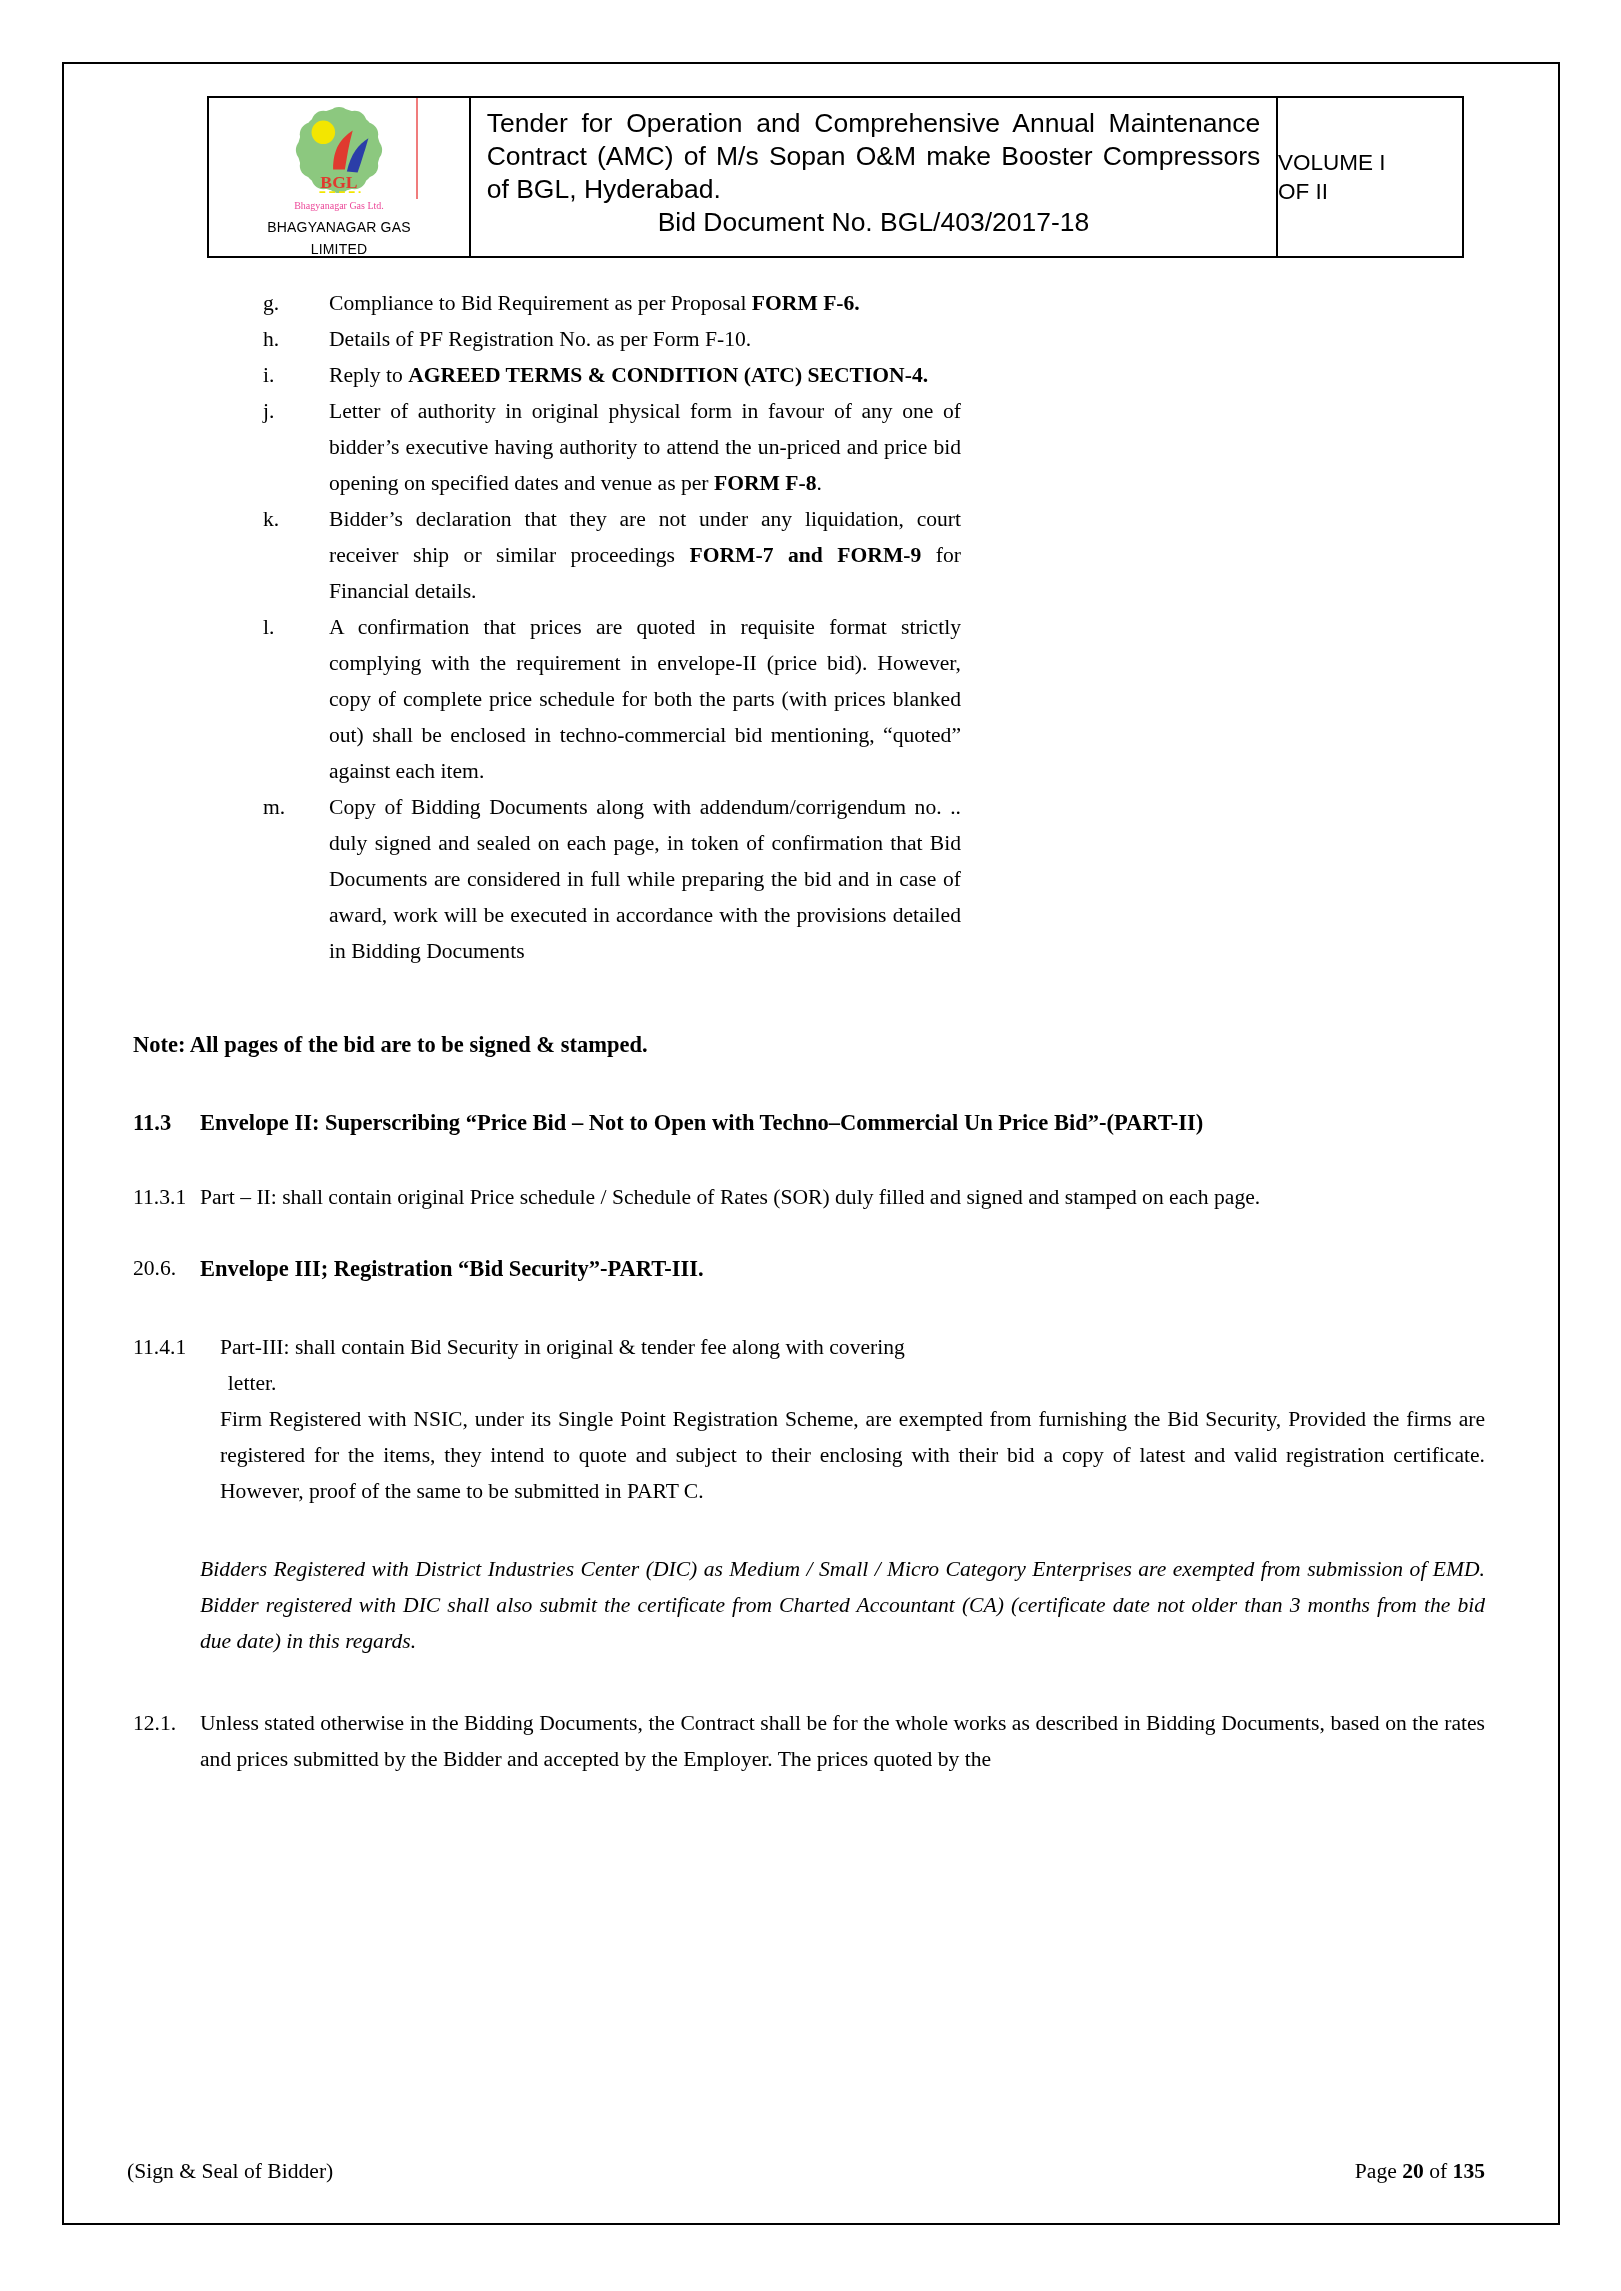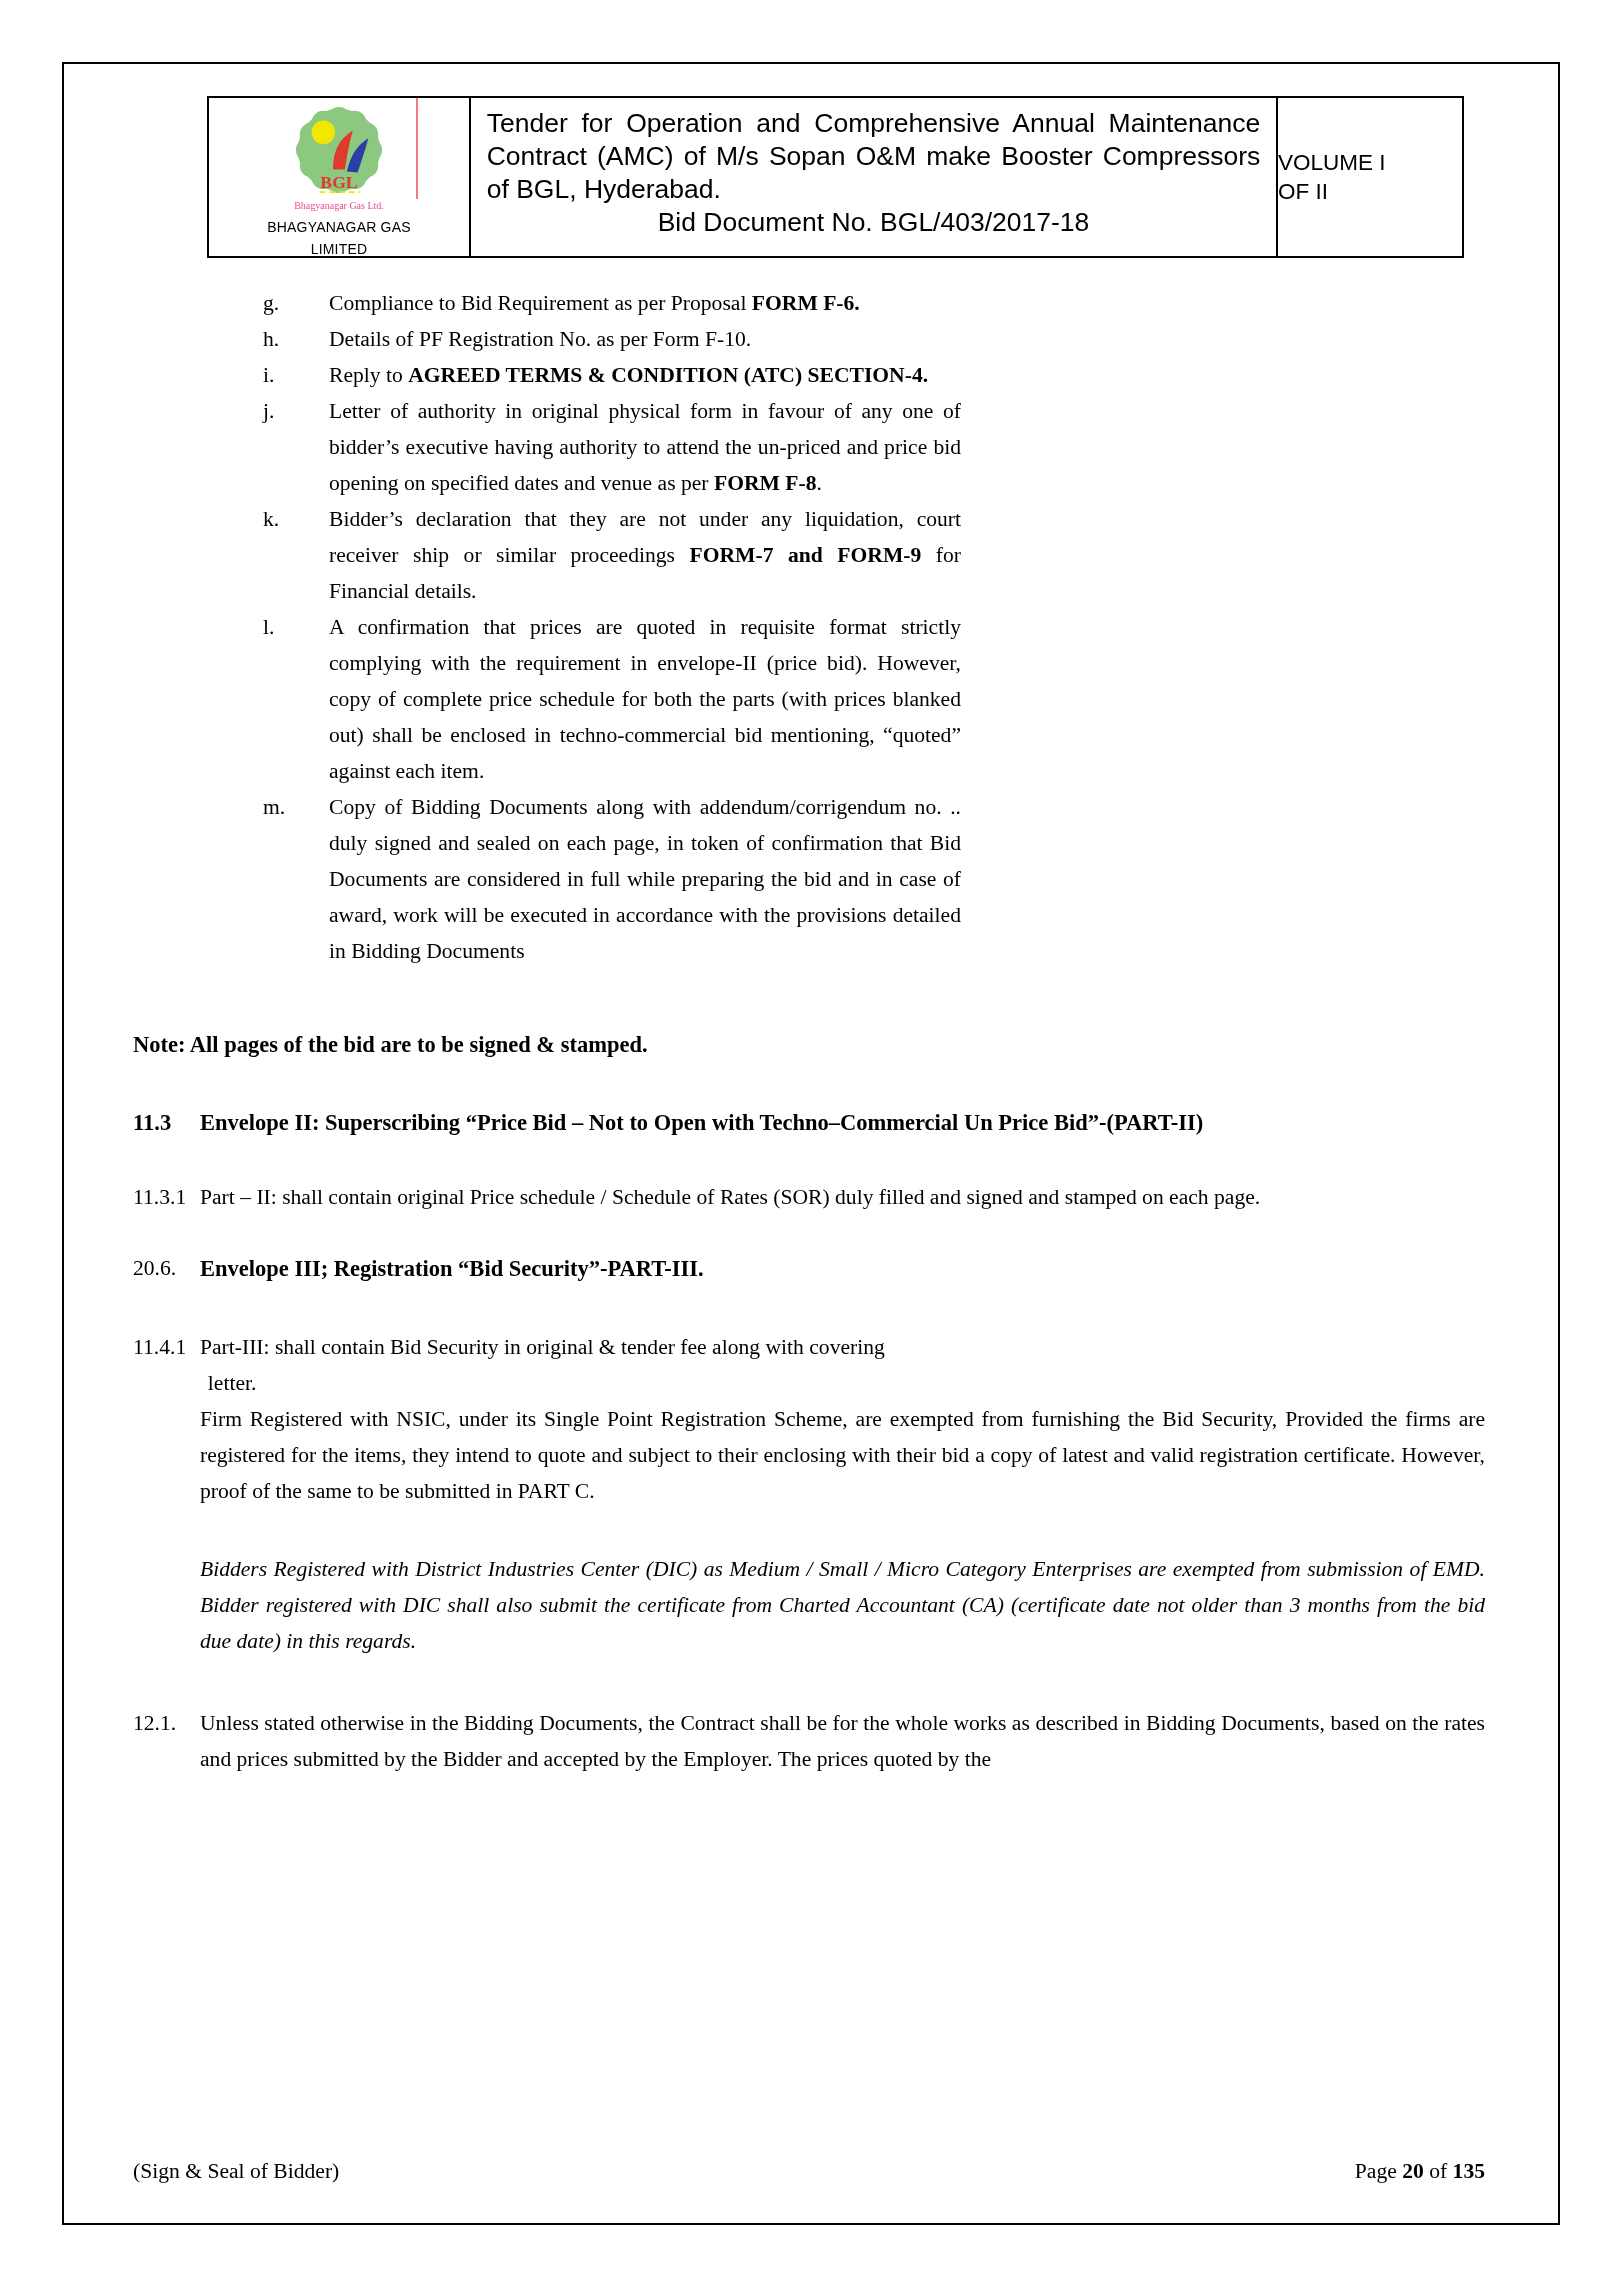--- a/index.html
+++ b/index.html
@@ -72,32 +72,32 @@
 
   .sect { display:flex; }
   .num  { width:67px; flex-shrink:0; }
   .sbody { flex:1; }
   .just { text-align:justify; }
   .hb { font-size:22.5px; line-height:39px; font-weight:bold; }
 
   .s11-3   { margin-top:39px;justify-content:center; }
   .s11-3-1 { margin-top:37px; }
   .s11-4   { margin-top:34px; }
-  .s11-4-1 { margin-top:41px; }
+  .s11-4-1 { margin-top:41px;gap:20px; }
   .indent2 { padding-left:7.8px; }
   .dic {
     margin-top:42px; margin-left:67px;
     font-style:italic; text-align:justify;
   }
   .s12   { margin-top:43px; }
   .s12-1 { margin-top:46px; }
 
   
   .footer {
-    position:absolute; left:69px; right:73px; bottom:37px;
+    position:absolute; left:63px; right:73px; bottom:37px;
     display:flex; justify-content:space-between;
     font-size:21.6px; line-height:29px;
   }
 </style>
 </head>
 <body>
 
 <div class="page">
   <div class="frame">
 

